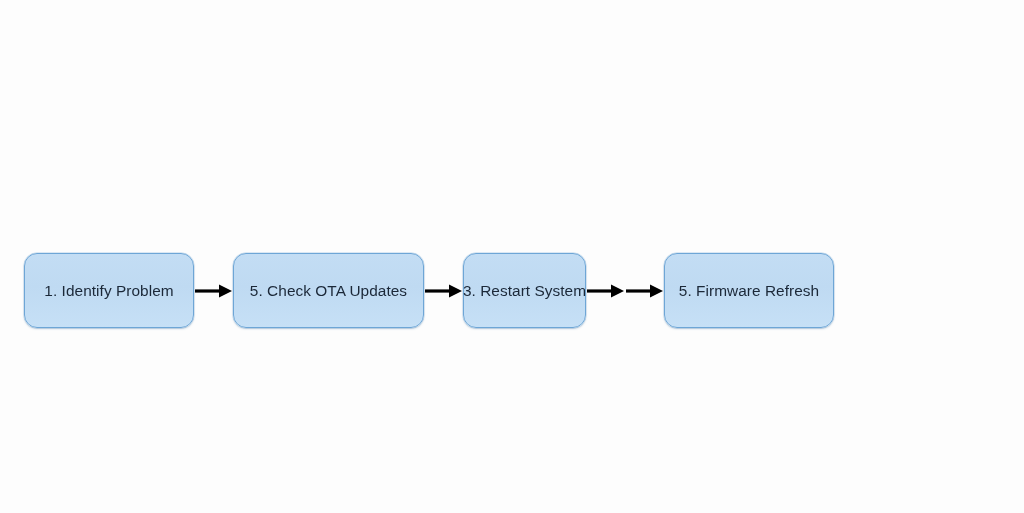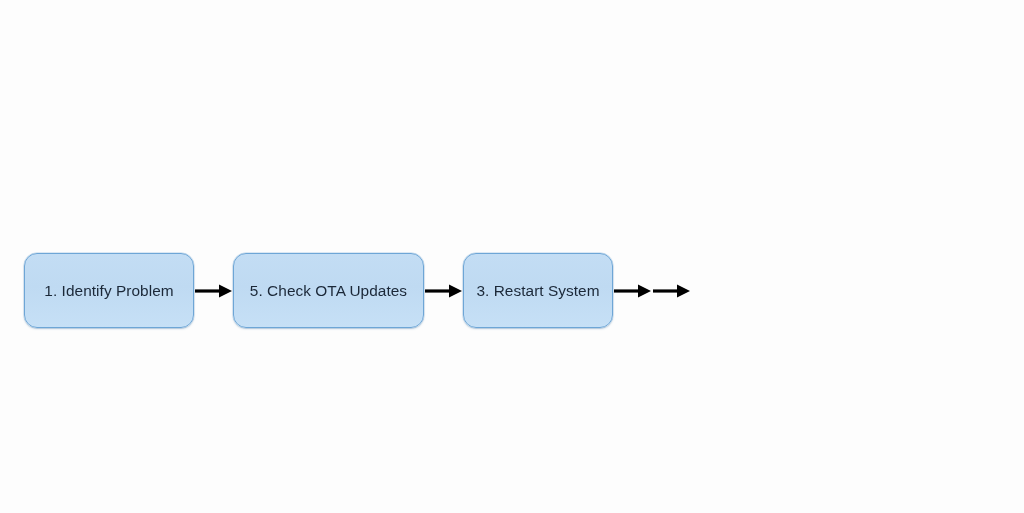--- a/index.html
+++ b/index.html
@@ -75,21 +75,21 @@
     overflow: visible;
   }
 
   .spacer-left {
     flex: 0 0 auto;
   }
 
   
   .n1 { width: 170px; }
   .n2 { width: 191px; }
-  .n3 { width: 150px; }
+  .n3 { width: 123px; }
   .n4 { width: 140px; }
   .n5 { width: 170px; }
   .gap { width: 39px; }
   .lead { width: 24px; }
 </style>
 </head>
 <body>
 
 <div id="flow-canvas">
 
@@ -139,15 +139,18 @@
 
     <div class="arrow gap">
       <span>
         <svg width="39" height="18" viewBox="0 0 39 18" aria-hidden="true">
           <line x1="1" y1="9" x2="27" y2="9" stroke="#000000" stroke-width="3.2"></line>
           <polygon points="25,2.5 38,9 25,15.5" fill="#000000"></polygon>
         </svg>
       </span>
     </div>
 
+    <div class="node n5">
+      <span class="node-label">5. Firmware Refresh</span>
+    </div>
 
   </div>
 </div>
 
 </body></html>

